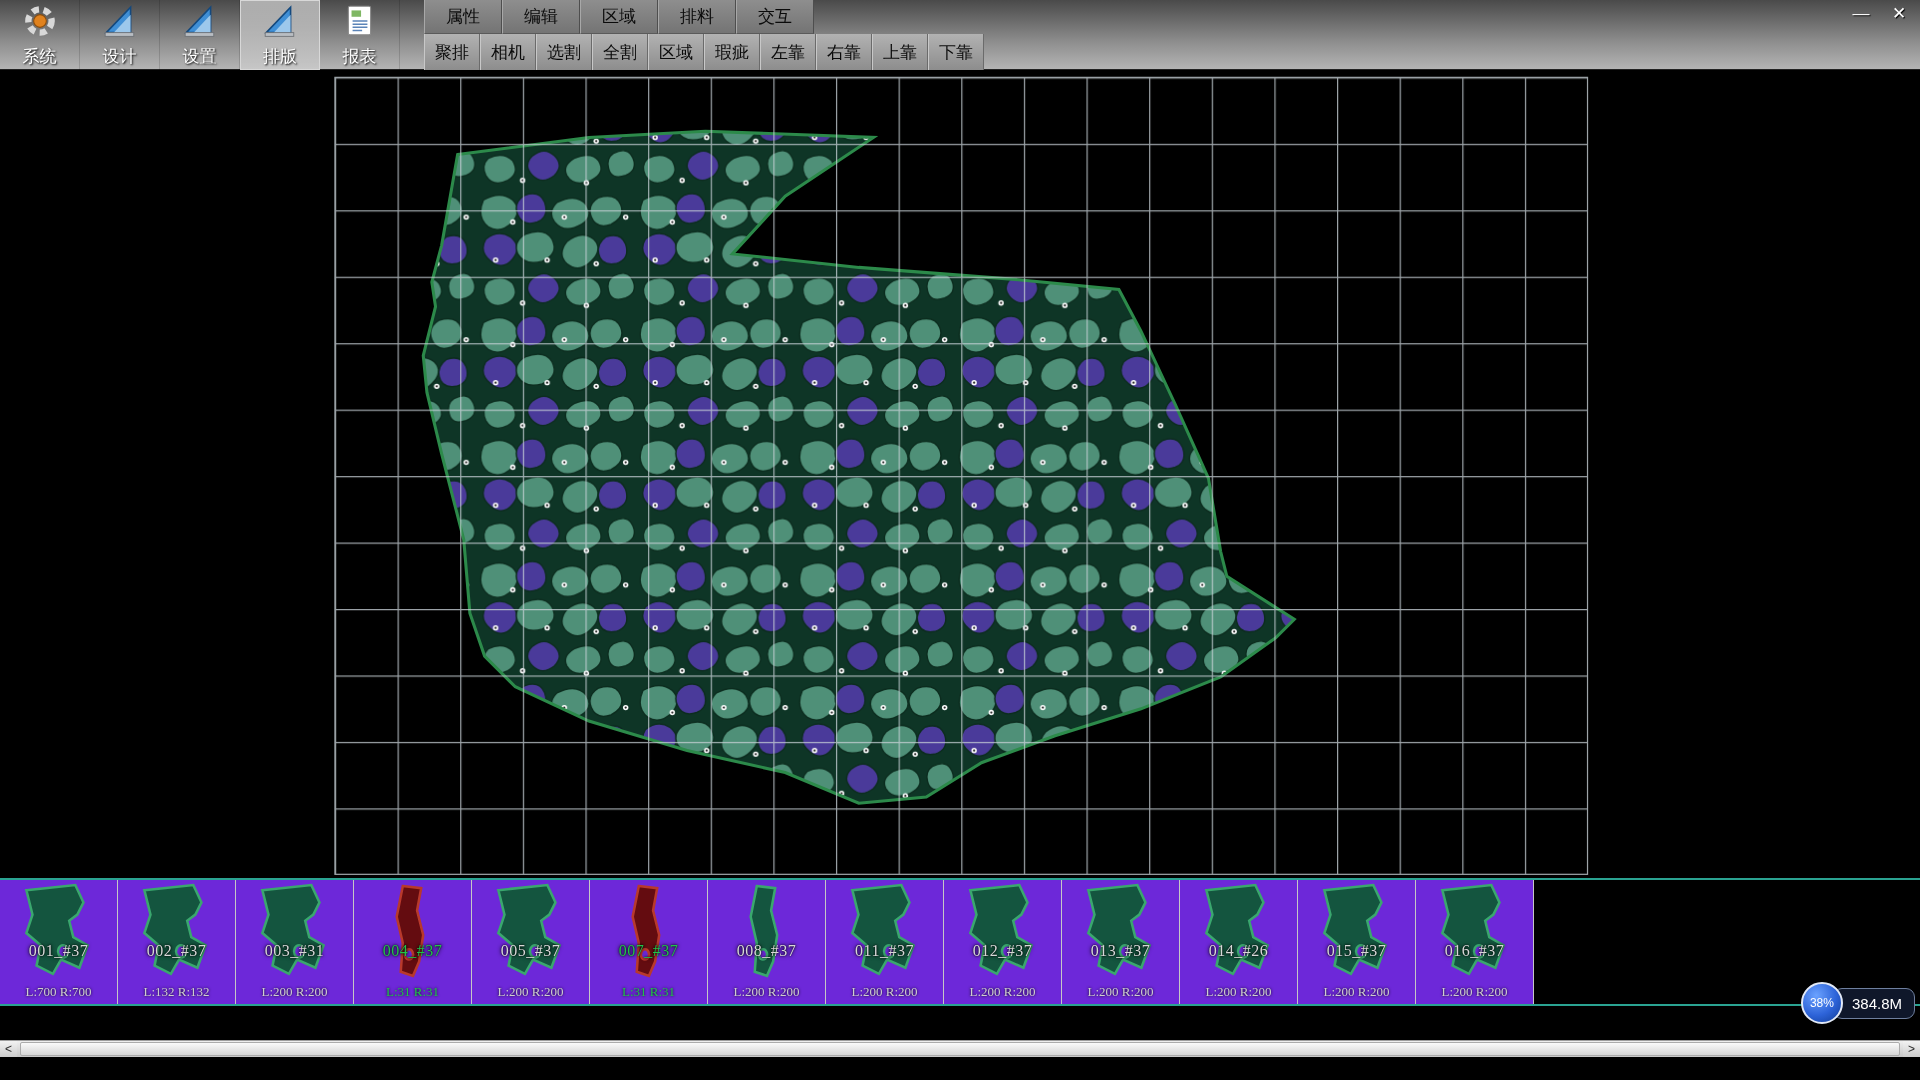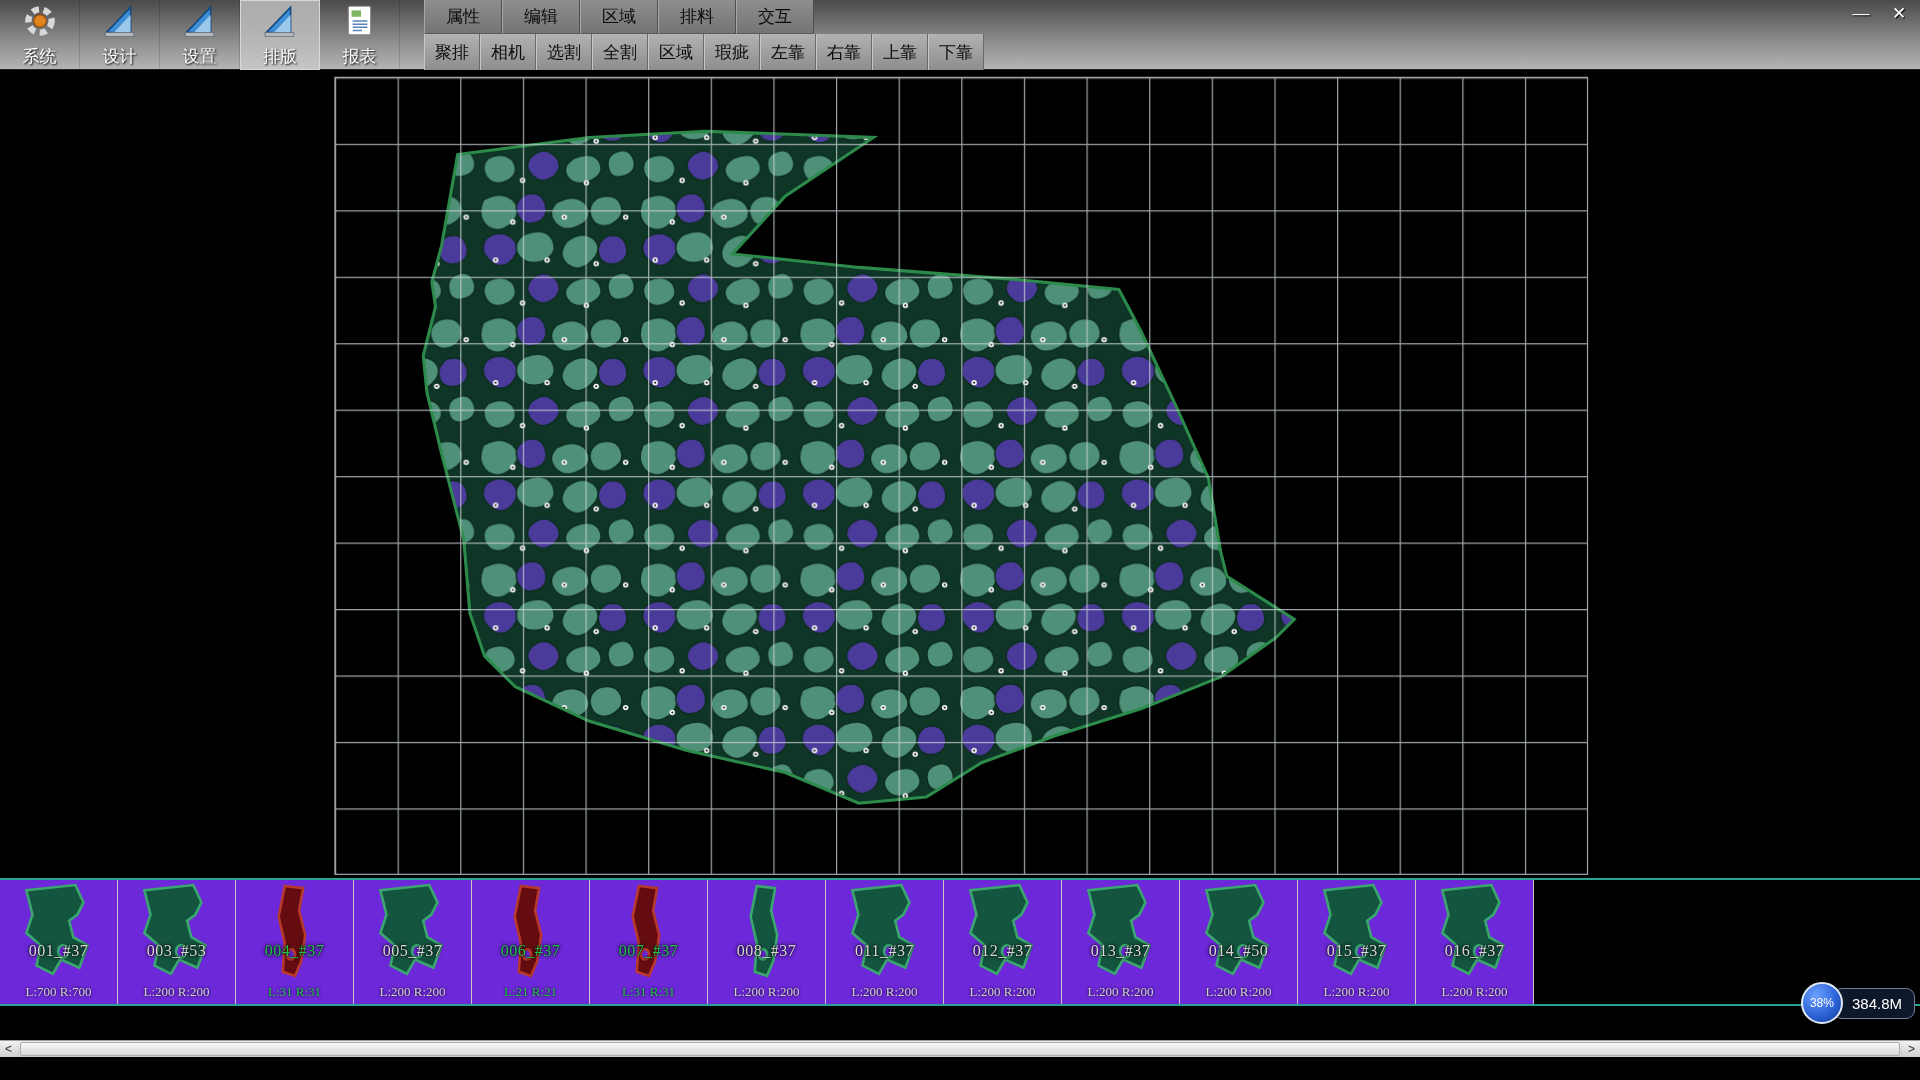--- a/index.html
+++ b/index.html
@@ -225,48 +225,48 @@
         <svg class="piece teal" viewBox="0 0 80 100">
           <use href="#shape-hook" xlink:href="#shape-hook"></use>
         </svg>
         <div class="thumb-name">001_#37</div>
         <div class="thumb-lr">L:700 R:700</div>
       </div>
       <div class="thumb">
         <svg class="piece teal" viewBox="0 0 80 100">
           <use href="#shape-hook" xlink:href="#shape-hook"></use>
         </svg>
-        <div class="thumb-name">003_#53</div>
+        <div class="thumb-name">002_#37</div>
+        <div class="thumb-lr">L:132 R:132</div>
+      </div>
+      <div class="thumb">
+        <svg class="piece teal" viewBox="0 0 80 100">
+          <use href="#shape-hook" xlink:href="#shape-hook"></use>
+        </svg>
+        <div class="thumb-name">003_#31</div>
         <div class="thumb-lr">L:200 R:200</div>
       </div>
       <div class="thumb label-green">
         <svg class="piece red" viewBox="0 0 80 100">
           <use href="#shape-strip" xlink:href="#shape-strip"></use>
         </svg>
         <div class="thumb-name">004_#37</div>
         <div class="thumb-lr">L:31 R:31</div>
       </div>
       <div class="thumb">
         <svg class="piece teal" viewBox="0 0 80 100">
           <use href="#shape-hook" xlink:href="#shape-hook"></use>
         </svg>
         <div class="thumb-name">005_#37</div>
         <div class="thumb-lr">L:200 R:200</div>
       </div>
       <div class="thumb label-green">
         <svg class="piece red" viewBox="0 0 80 100">
           <use href="#shape-strip" xlink:href="#shape-strip"></use>
         </svg>
-        <div class="thumb-name">006_#37</div>
-        <div class="thumb-lr">L:21 R:21</div>
-      </div>
-      <div class="thumb label-green">
-        <svg class="piece red" viewBox="0 0 80 100">
-          <use href="#shape-strip" xlink:href="#shape-strip"></use>
-        </svg>
         <div class="thumb-name">007_#37</div>
         <div class="thumb-lr">L:31 R:31</div>
       </div>
       <div class="thumb">
         <svg class="piece teal" viewBox="0 0 80 100">
           <use href="#shape-strip" xlink:href="#shape-strip"></use>
         </svg>
         <div class="thumb-name">008_#37</div>
         <div class="thumb-lr">L:200 R:200</div>
       </div>
@@ -288,21 +288,21 @@
         <svg class="piece teal" viewBox="0 0 80 100">
           <use href="#shape-hook" xlink:href="#shape-hook"></use>
         </svg>
         <div class="thumb-name">013_#37</div>
         <div class="thumb-lr">L:200 R:200</div>
       </div>
       <div class="thumb">
         <svg class="piece teal" viewBox="0 0 80 100">
           <use href="#shape-hook" xlink:href="#shape-hook"></use>
         </svg>
-        <div class="thumb-name">014_#50</div>
+        <div class="thumb-name">014_#26</div>
         <div class="thumb-lr">L:200 R:200</div>
       </div>
       <div class="thumb">
         <svg class="piece teal" viewBox="0 0 80 100">
           <use href="#shape-hook" xlink:href="#shape-hook"></use>
         </svg>
         <div class="thumb-name">015_#37</div>
         <div class="thumb-lr">L:200 R:200</div>
       </div>
       <div class="thumb">

